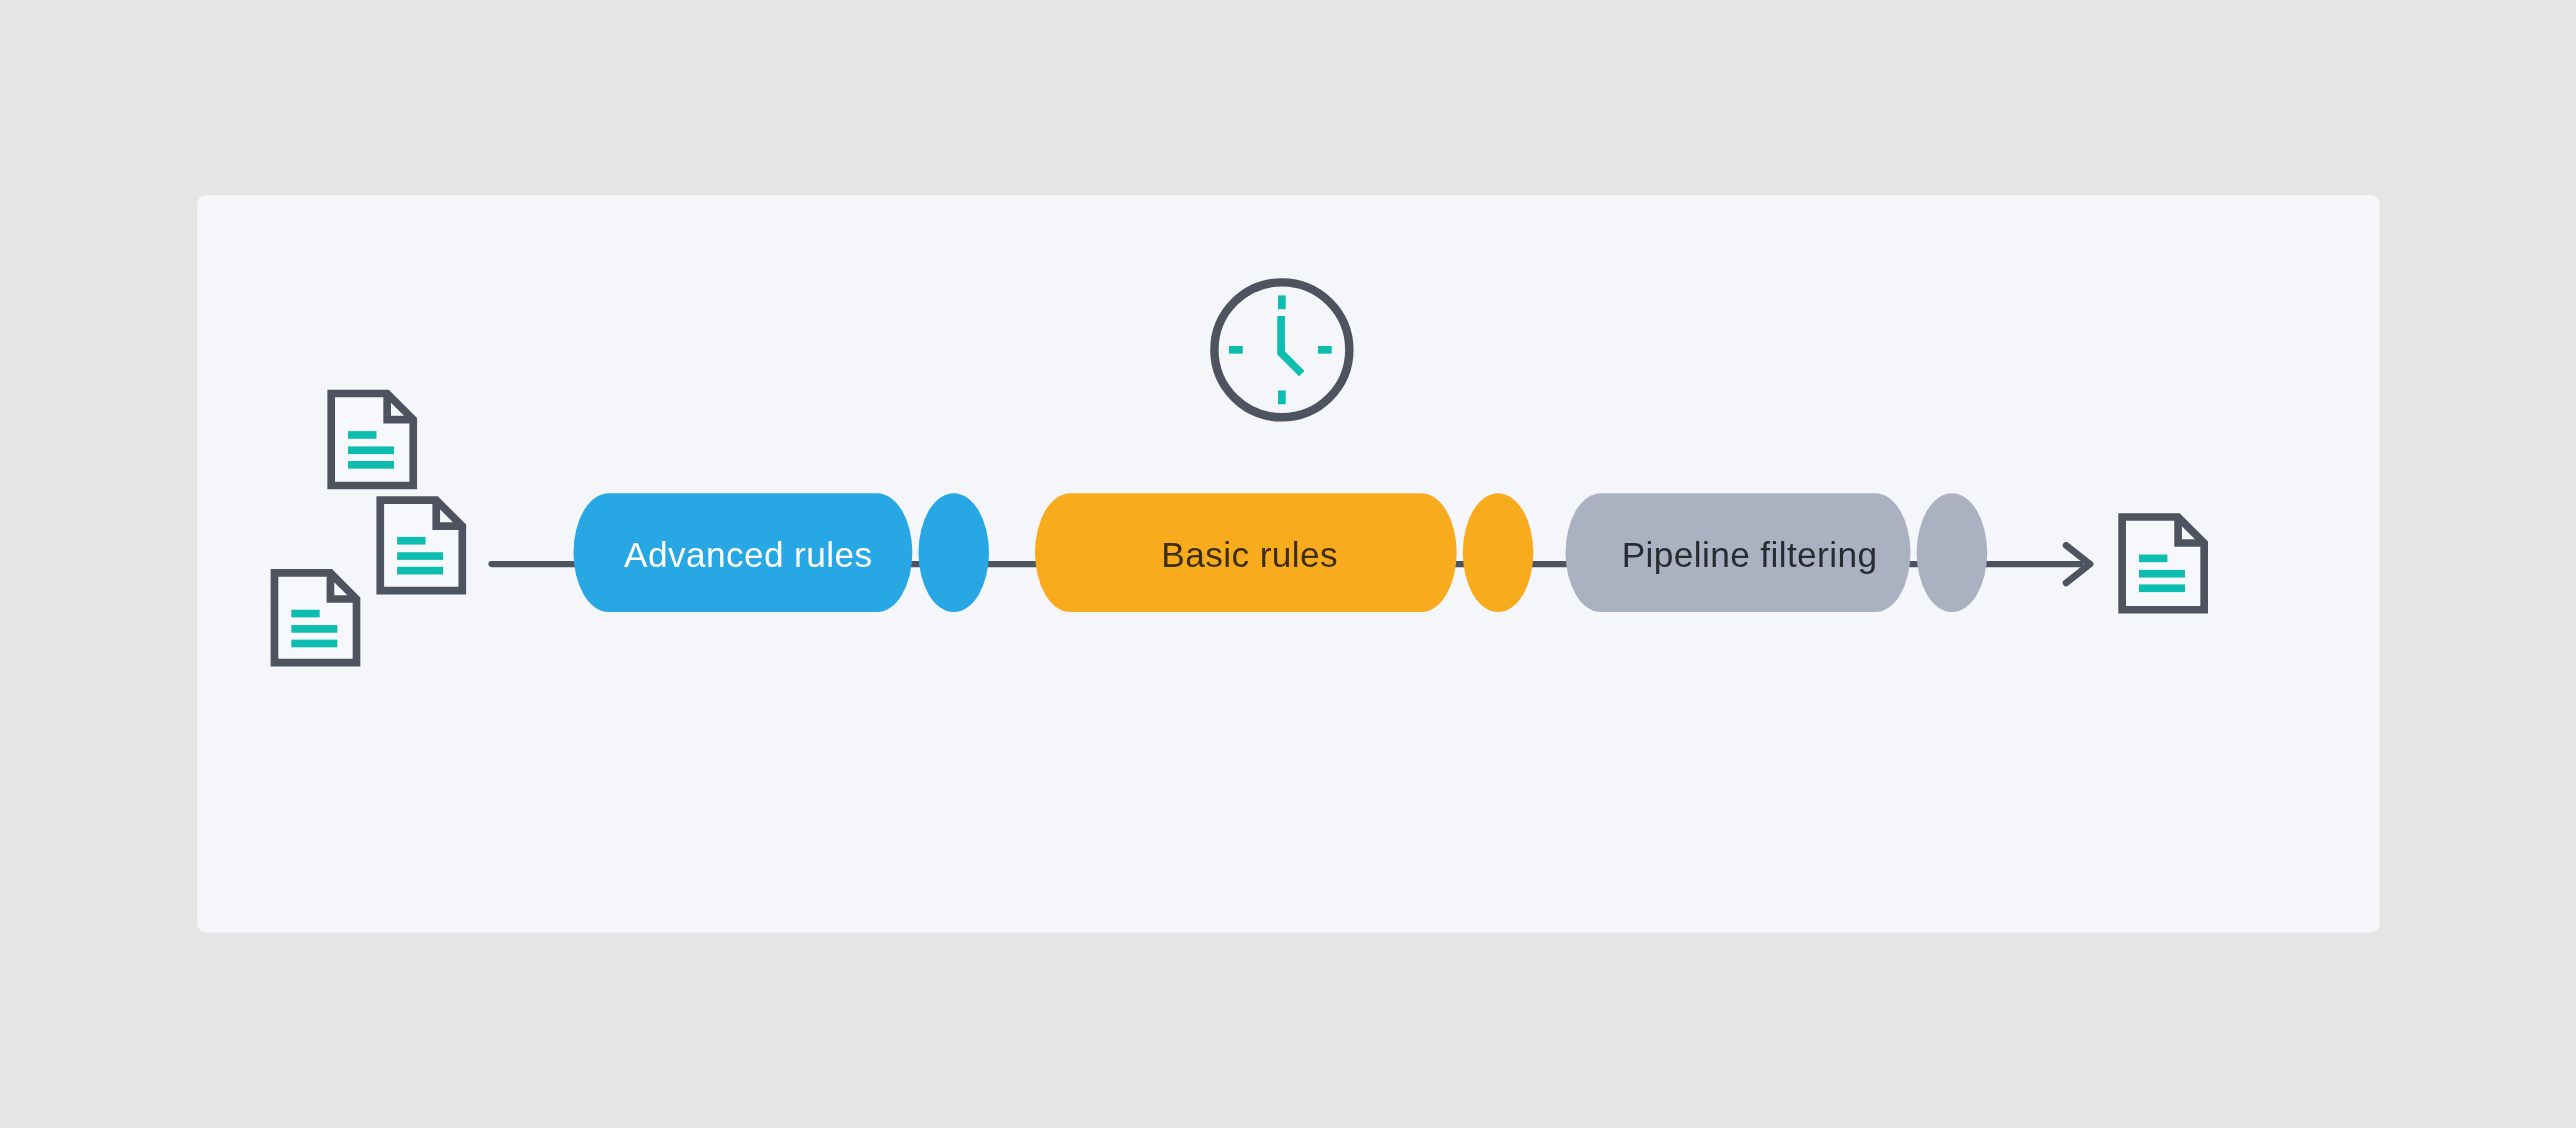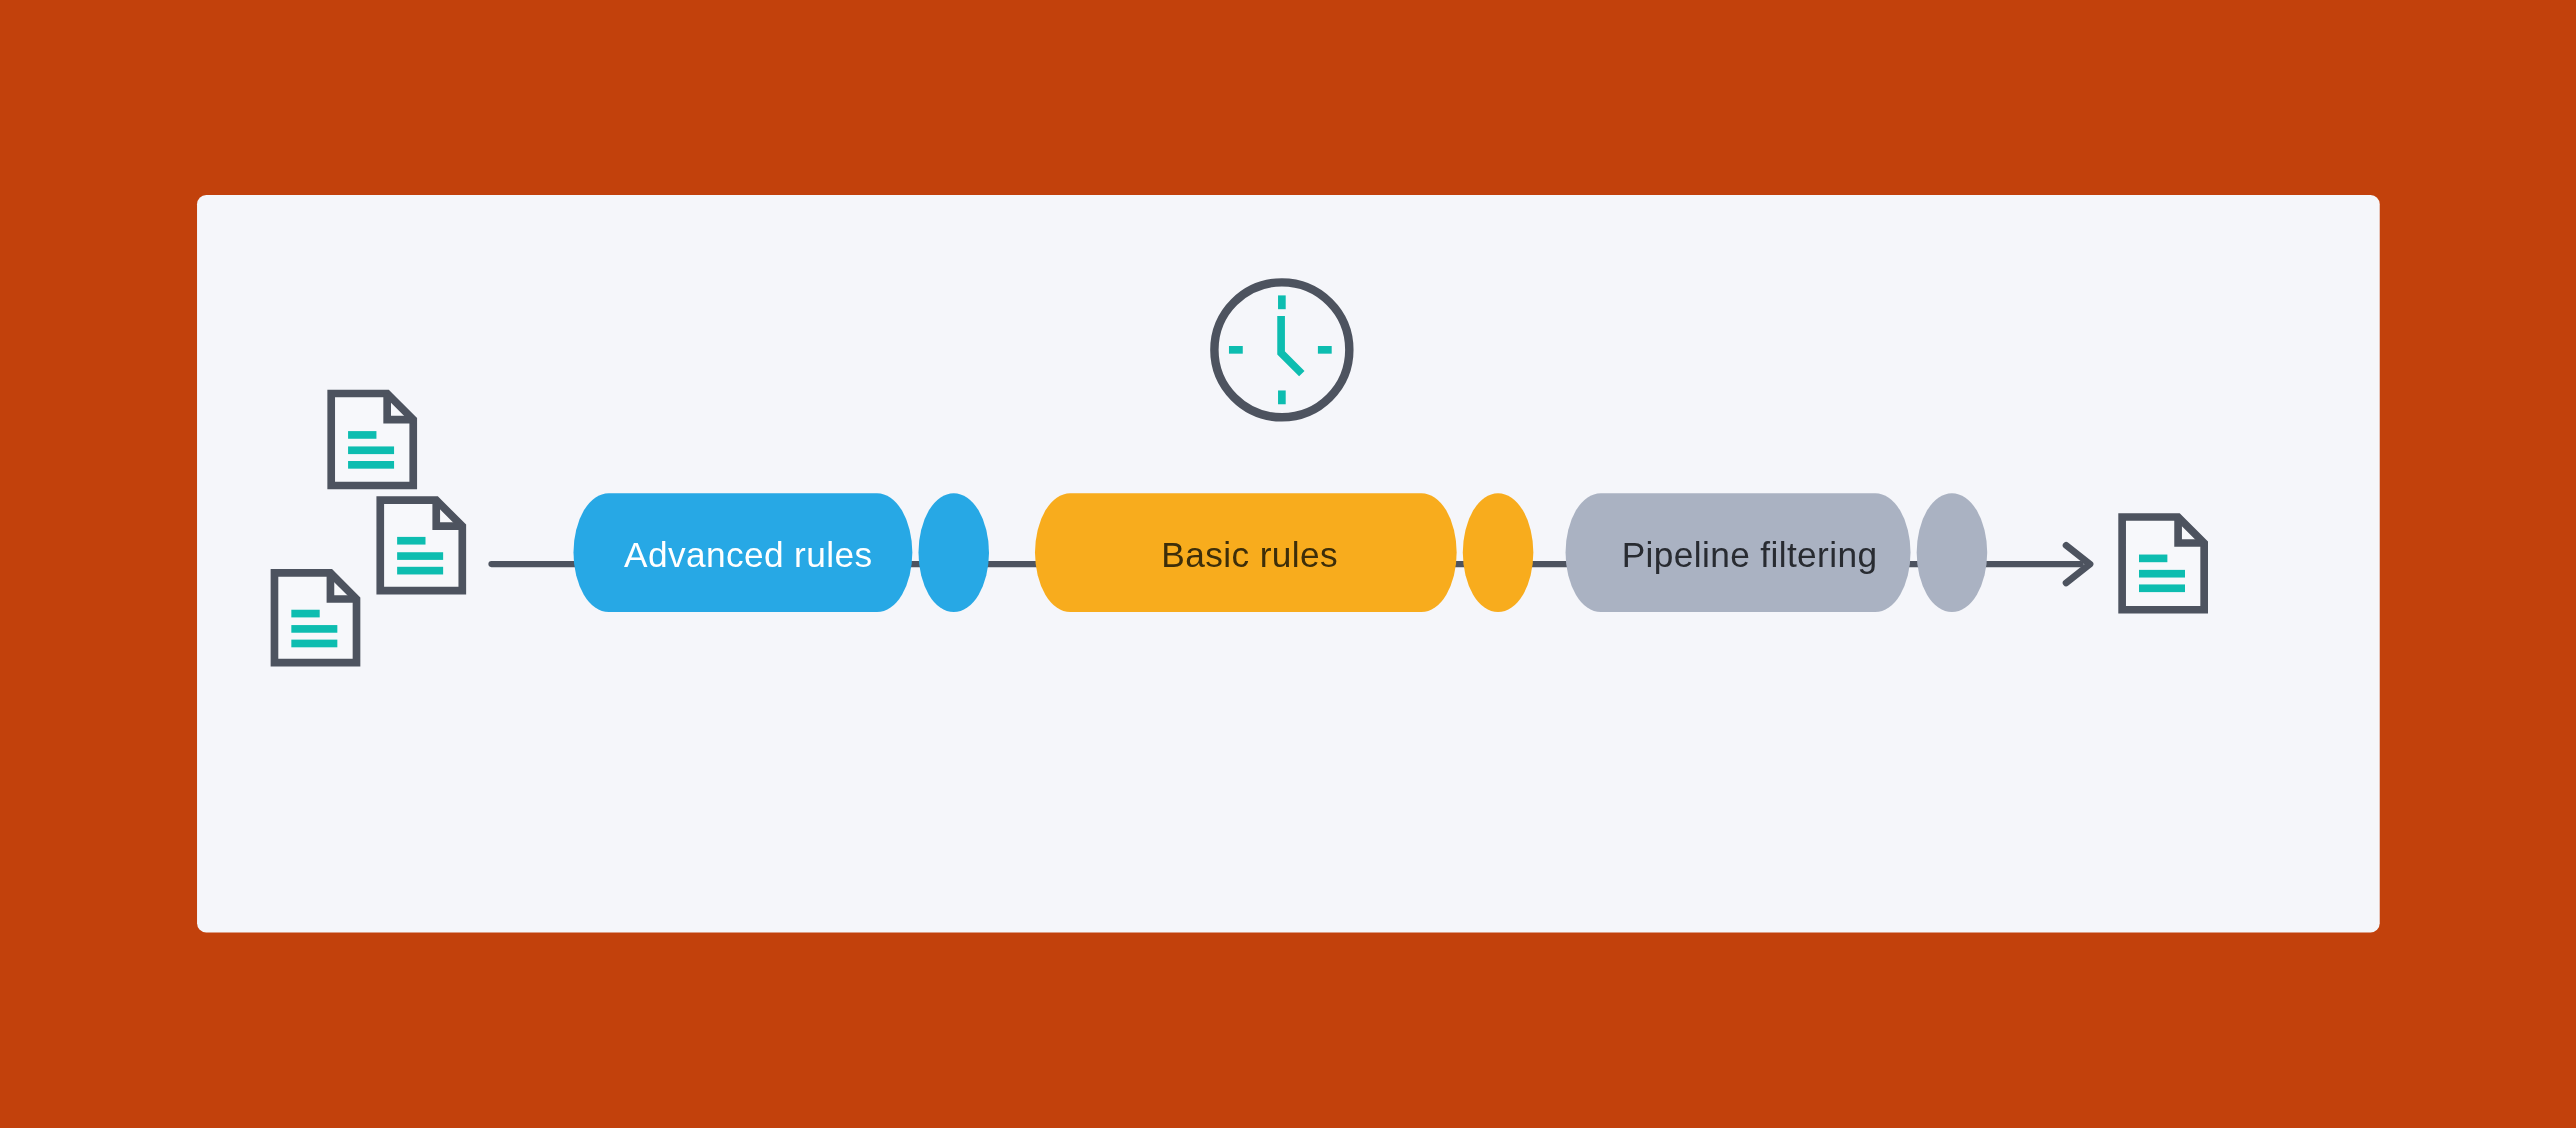--- a/index.html
+++ b/index.html
@@ -1,20 +1,20 @@
 <!DOCTYPE html>
 <html style="font-size:12.3px"><head>
 <meta charset="utf-8">
 <style>
   html, body { margin: 0; padding: 0; background: #ffffff; }
   .canvas {
     position: relative;
     width: 2576px;
     height: 1129px;
-    background: #c2410c;
+    background: #e5e5e5;
     font-family: "Liberation Sans", "DejaVu Sans", sans-serif;
     overflow: hidden;
   }
   svg { display: block; }
   .stage-label {
     font-family: "Liberation Sans", "DejaVu Sans", sans-serif;
     font-size: 46px;
     font-weight: 400;
     letter-spacing: 0.5px;
   }

